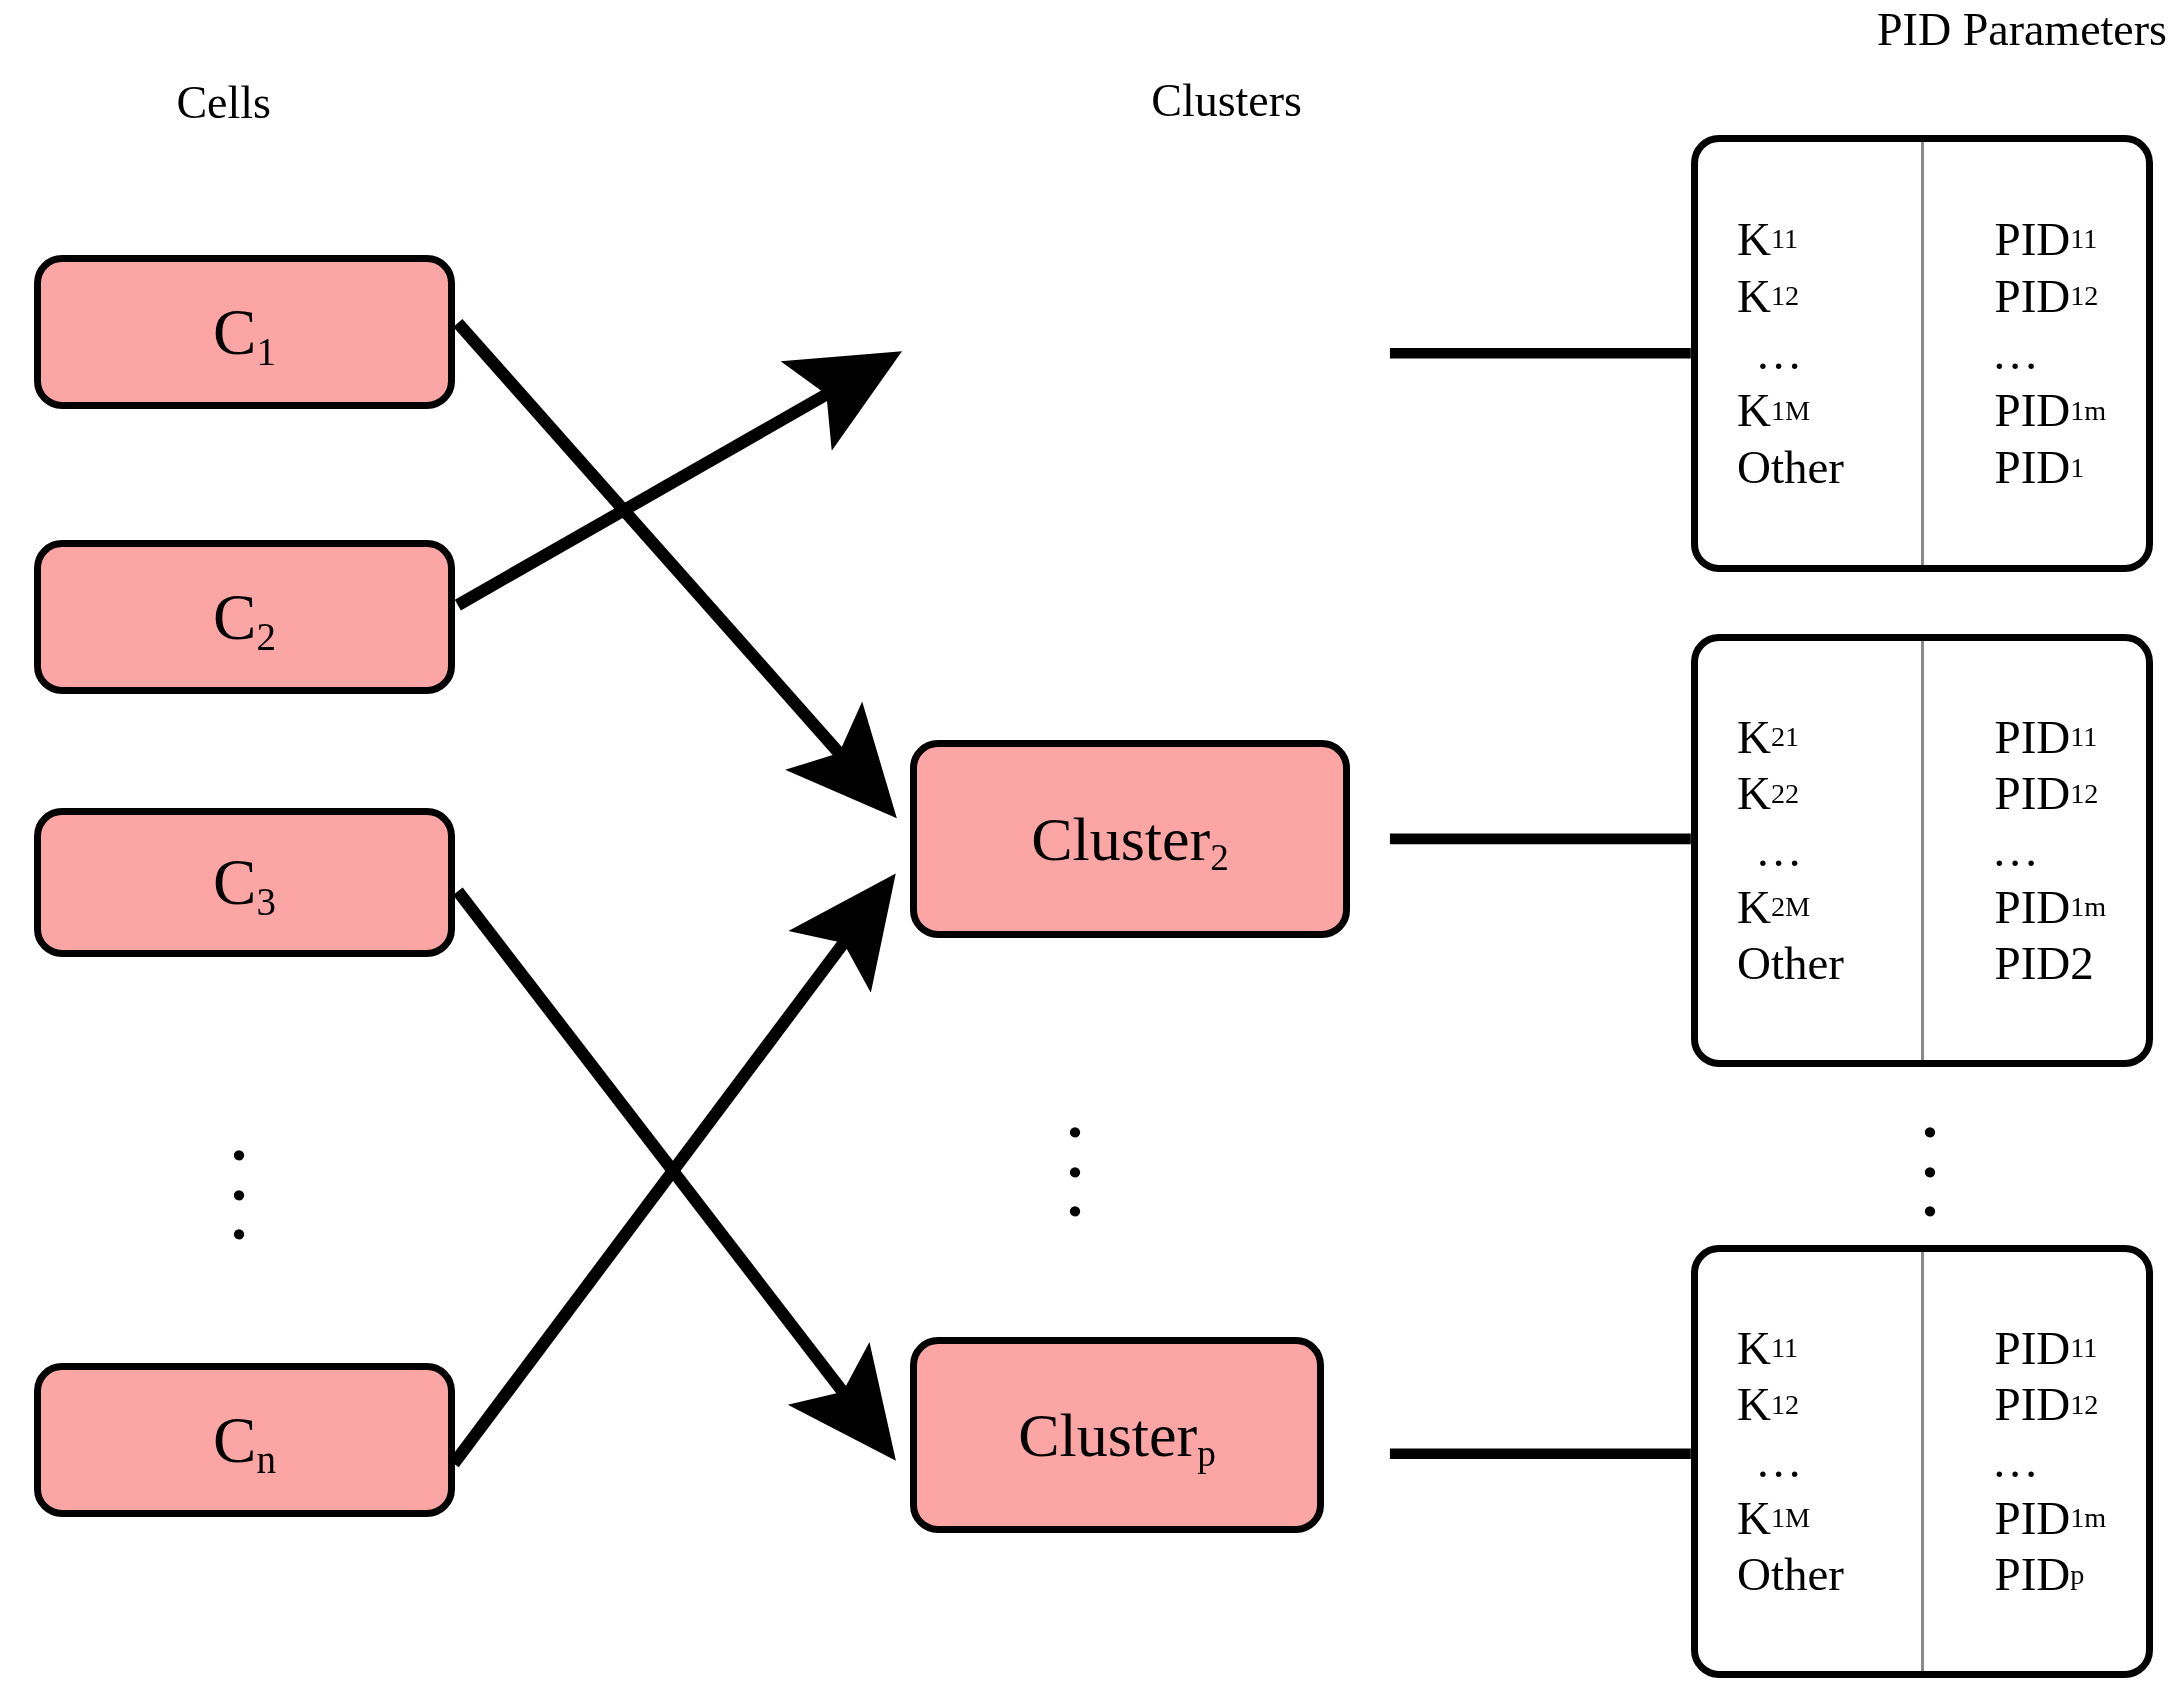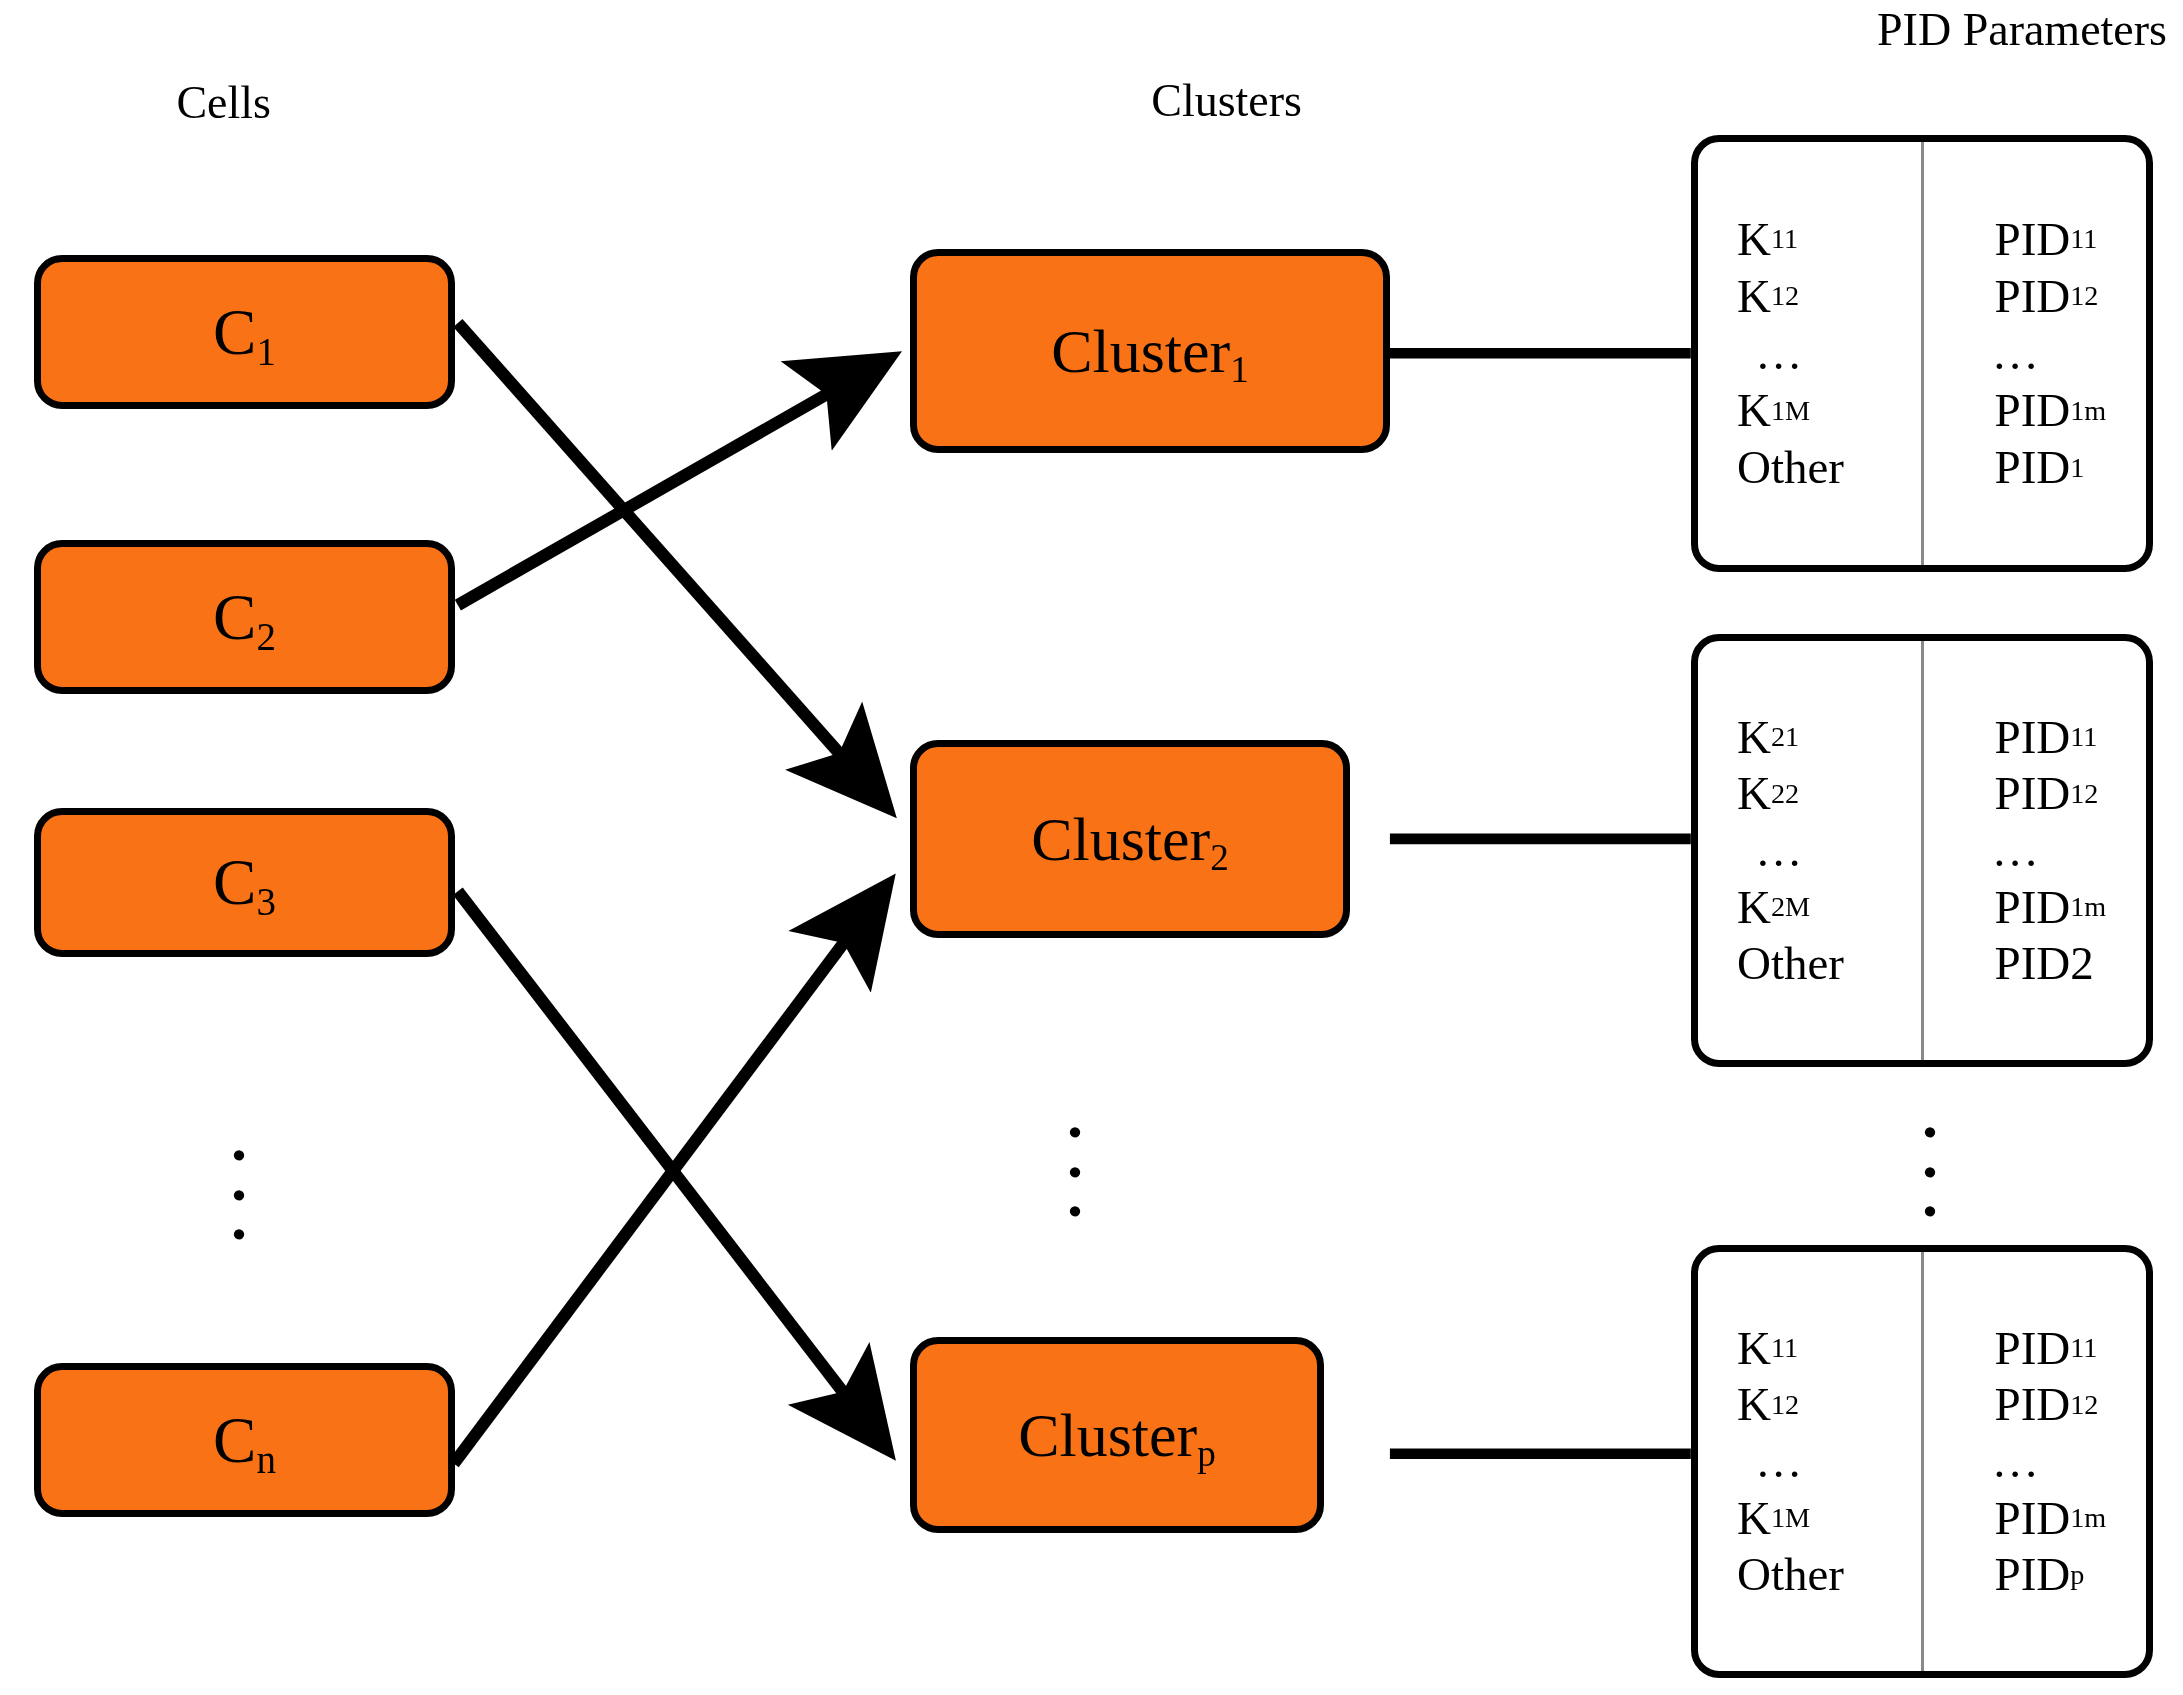--- a/index.html
+++ b/index.html
@@ -11,21 +11,21 @@
   #stage{position:absolute;left:0;top:0;width:2183px;height:1695px;}
   svg.layer{position:absolute;left:0;top:0;width:2183px;height:1695px;pointer-events:none;}
 
   .col-title{
     position:absolute;font-size:46px;line-height:1;white-space:nowrap;
     text-align:right;
   }
 
   .rbox{
     position:absolute;box-sizing:border-box;
-    border:7.4px solid #000;border-radius:28px;background:#f97316;
+    border:7.4px solid #000;border-radius:28px;background:#fca5a5;
     display:flex;align-items:center;justify-content:center;
   }
   .rbox .lbl{font-size:65px;line-height:1;white-space:nowrap;}
   .cluster .lbl{font-size:62px;}
 
   sub{font-size:0.60em;line-height:0;vertical-align:-0.28em;}
 
   .ptable{
     position:absolute;box-sizing:border-box;
     border:7.4px solid #000;border-radius:28px;background:#fff;
@@ -105,25 +105,20 @@
       <span>.</span>
       <span>.</span>
   </div>
 
   <div class="rbox cell" style="left:34px;top:1363px;width:421px;height:154px;">
     <span class="lbl">
       <span>C</span><sub>n</sub>
     </span>
   </div>
 
-  <div class="rbox cluster" style="left:910px;top:249px;width:480px;height:204px;">
-    <span class="lbl">
-      <span>Cluster</span><sub>1</sub>
-    </span>
-  </div>
 
   <div class="rbox cluster" style="left:910px;top:740px;width:440px;height:198px;">
     <span class="lbl">
       <span>Cluster</span><sub>2</sub>
     </span>
   </div>
 
   <div class="vdots" style="left:1026px;top:1096px;width:98px;">
     <span>.</span>
       <span>.</span>

